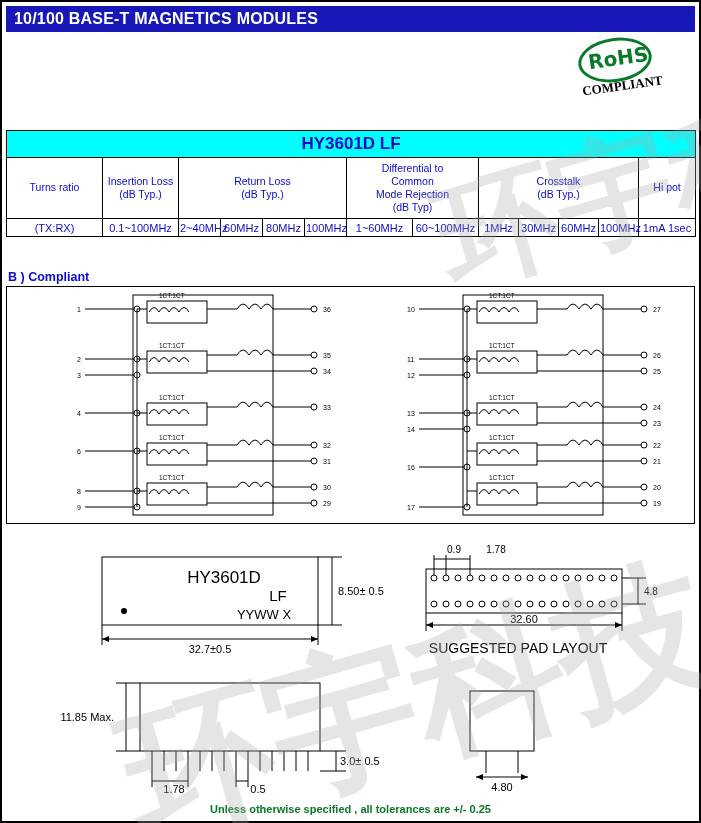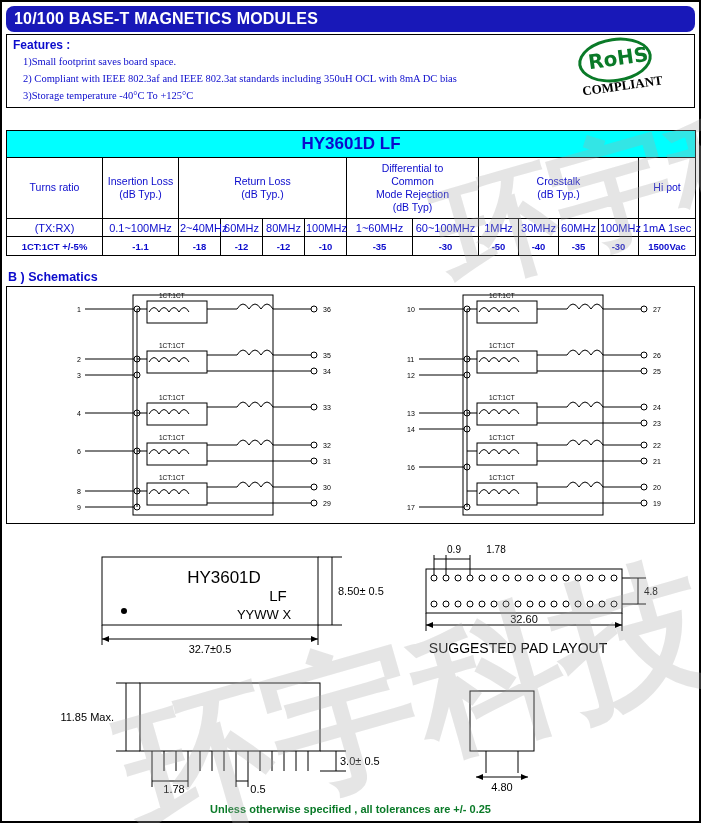--- a/index.html
+++ b/index.html
@@ -47,21 +47,20 @@
     left: 4px; top: 4px;
     width: 689px; height: 26px;
     background: #1818b8;
     color: #ffffff;
     font-size: 16px;
     font-weight: bold;
     line-height: 26px;
     padding-left: 8px;
     box-sizing: border-box;
     letter-spacing: 0.2px;
-    border-radius: 8px;
   }
   .features-box {
     position: absolute;
     left: 4px; top: 32px;
     width: 689px; height: 74px;
     border: 1px solid #000;
     box-sizing: border-box;
   }
   .features-title {
     position: absolute;
@@ -200,26 +199,20 @@
     font-weight: bold;
   }
 </style>
 </head>
 <body>
 
 <div class="page">
 
   <div class="title-bar">10/100 BASE-T MAGNETICS MODULES</div>
 
-  <div class="features-box">
-    <div class="features-title">Features :</div>
-    <div class="feature-line f1">1)Small footprint saves board space.</div>
-    <div class="feature-line f2">2) Compliant with IEEE 802.3af and IEEE 802.3at standards including  350uH OCL with 8mA DC bias</div>
-    <div class="feature-line f3">3)Storage  temperature -40°C To +125°C</div>
-  </div>
 
   <div class="rohs">
     <div class="rohs-ellipse"></div>
     <div class="rohs-text">RoHS</div>
     <div class="rohs-sub">COMPLIANT</div>
   </div>
 
 
   <div class="spec-wrap">
     <table class="spec">
@@ -258,40 +251,25 @@
         <td class="sub-cell">80MHz</td>
         <td class="sub-cell">100MHz</td>
         <td class="sub-cell">1~60MHz</td>
         <td class="sub-cell">60~100MHz</td>
         <td class="sub-cell">1MHz</td>
         <td class="sub-cell">30MHz</td>
         <td class="sub-cell">60MHz</td>
         <td class="sub-cell">100MHz</td>
         <td class="sub-cell">1mA 1sec</td>
       </tr>
-      <tr>
-        <td class="val-cell">1CT:1CT +/-5%</td>
-        <td class="val-cell">-1.1</td>
-        <td class="val-cell">-18</td>
-        <td class="val-cell">-12</td>
-        <td class="val-cell">-12</td>
-        <td class="val-cell">-10</td>
-        <td class="val-cell">-35</td>
-        <td class="val-cell">-30</td>
-        <td class="val-cell">-50</td>
-        <td class="val-cell">-40</td>
-        <td class="val-cell">-35</td>
-        <td class="val-cell">-30</td>
-        <td class="val-cell">1500Vac</td>
-      </tr>
     </tbody>
       </table>
   </div>
 
-  <div class="sec-head sec-b">B ) Schematics</div>
+  <div class="sec-head sec-b">B ) Compliant</div>
 
   <div class="sch-box">
     <svg class="sch-svg" width="687" height="236" viewBox="0 0 687 236">
       <g stroke="#000" stroke-width="1" fill="none" font-family="Liberation Sans, sans-serif" font-size="7">
 
         <g>
           <circle cx="130" cy="22" r="3"></circle>
             <text x="70" y="25" stroke="none" fill="#000">1</text>
             <line x1="78" y1="22" x2="127" y2="22"></line>
           <circle cx="130" cy="72" r="3"></circle>

